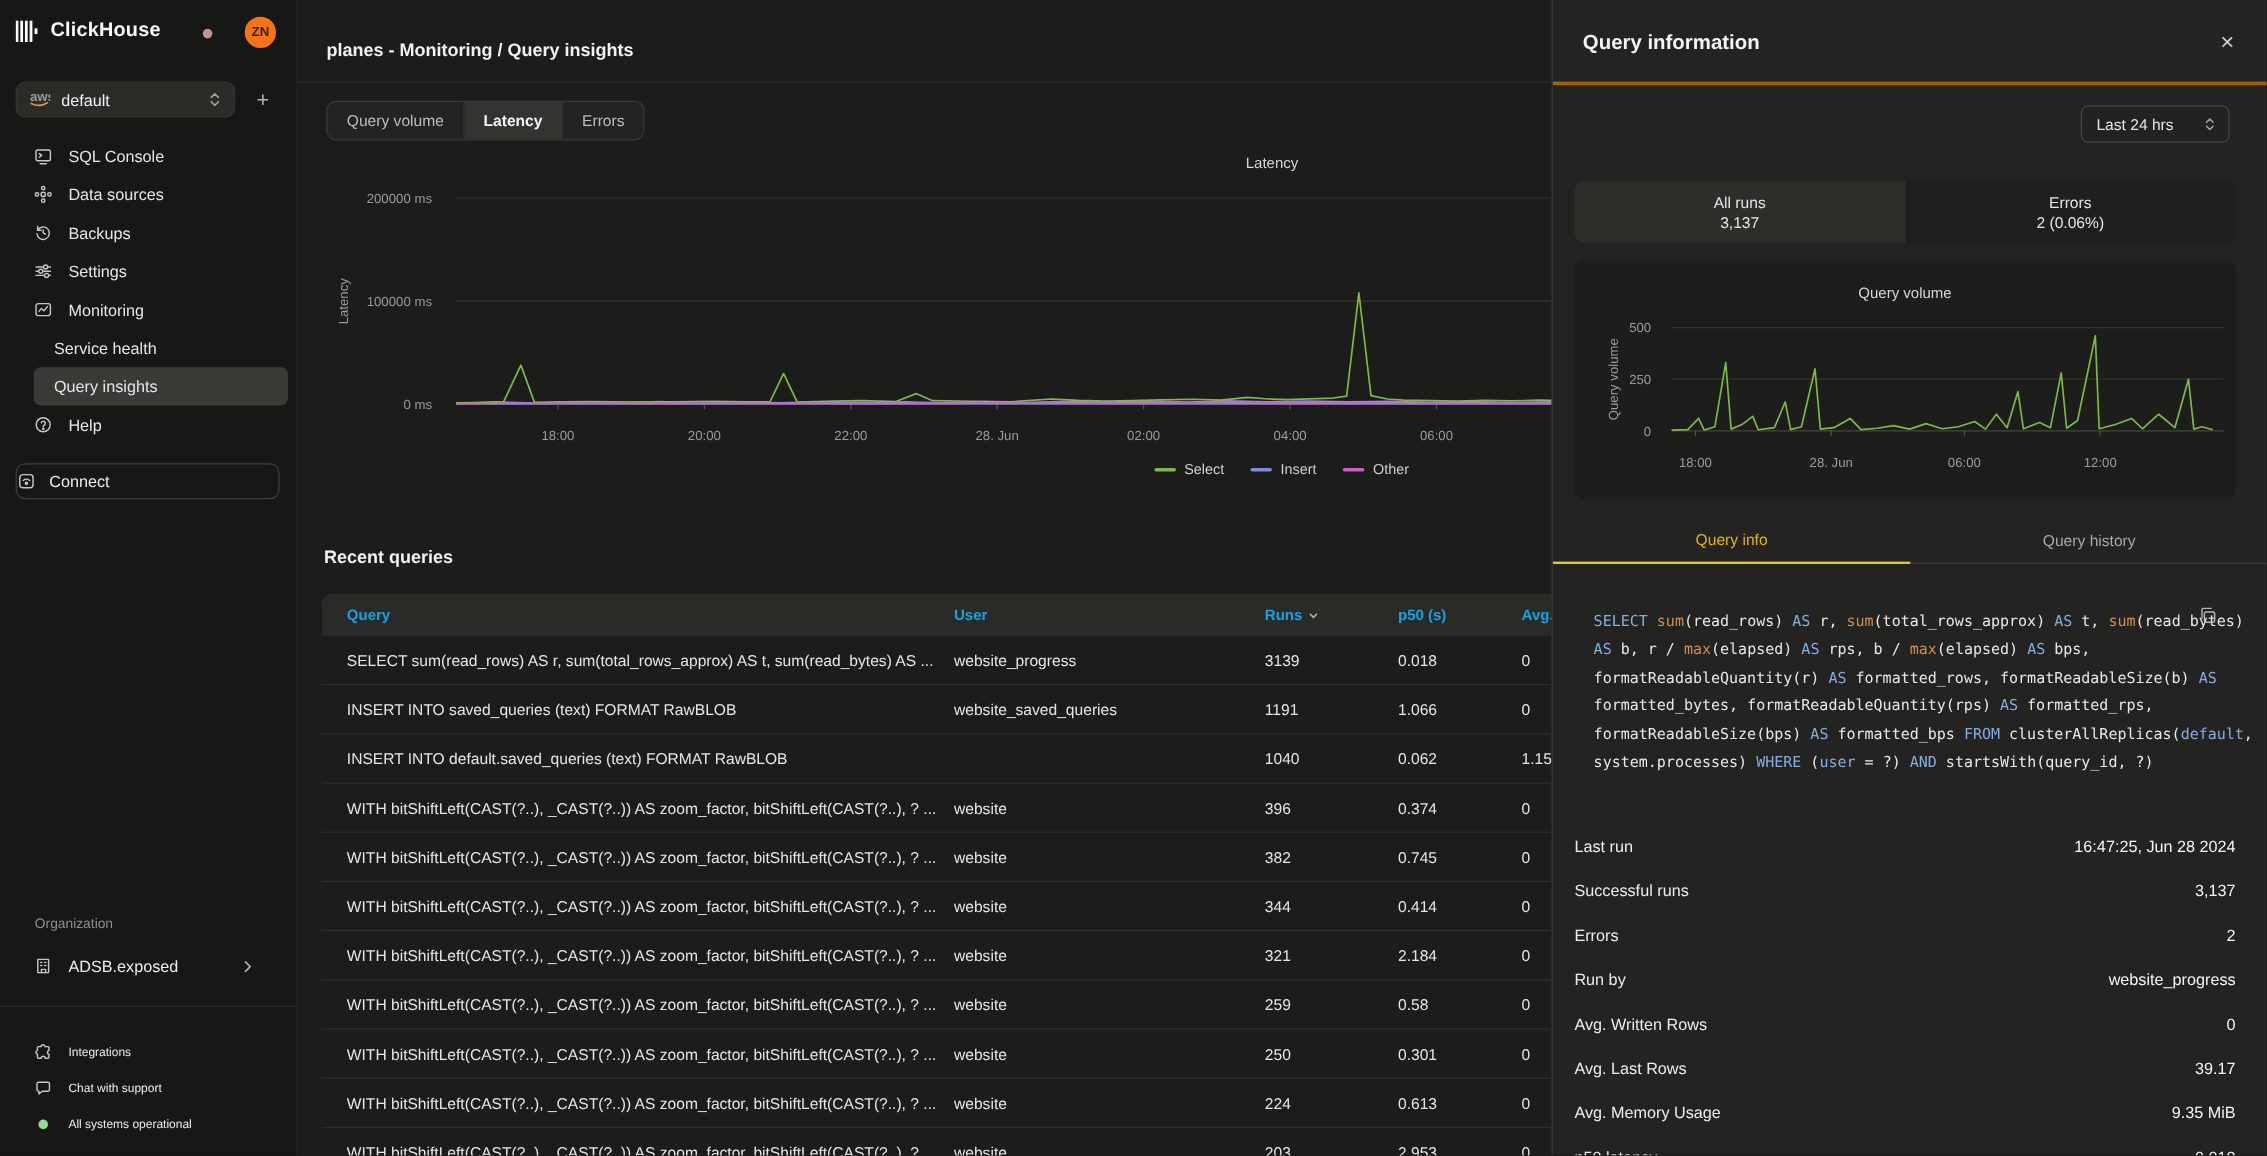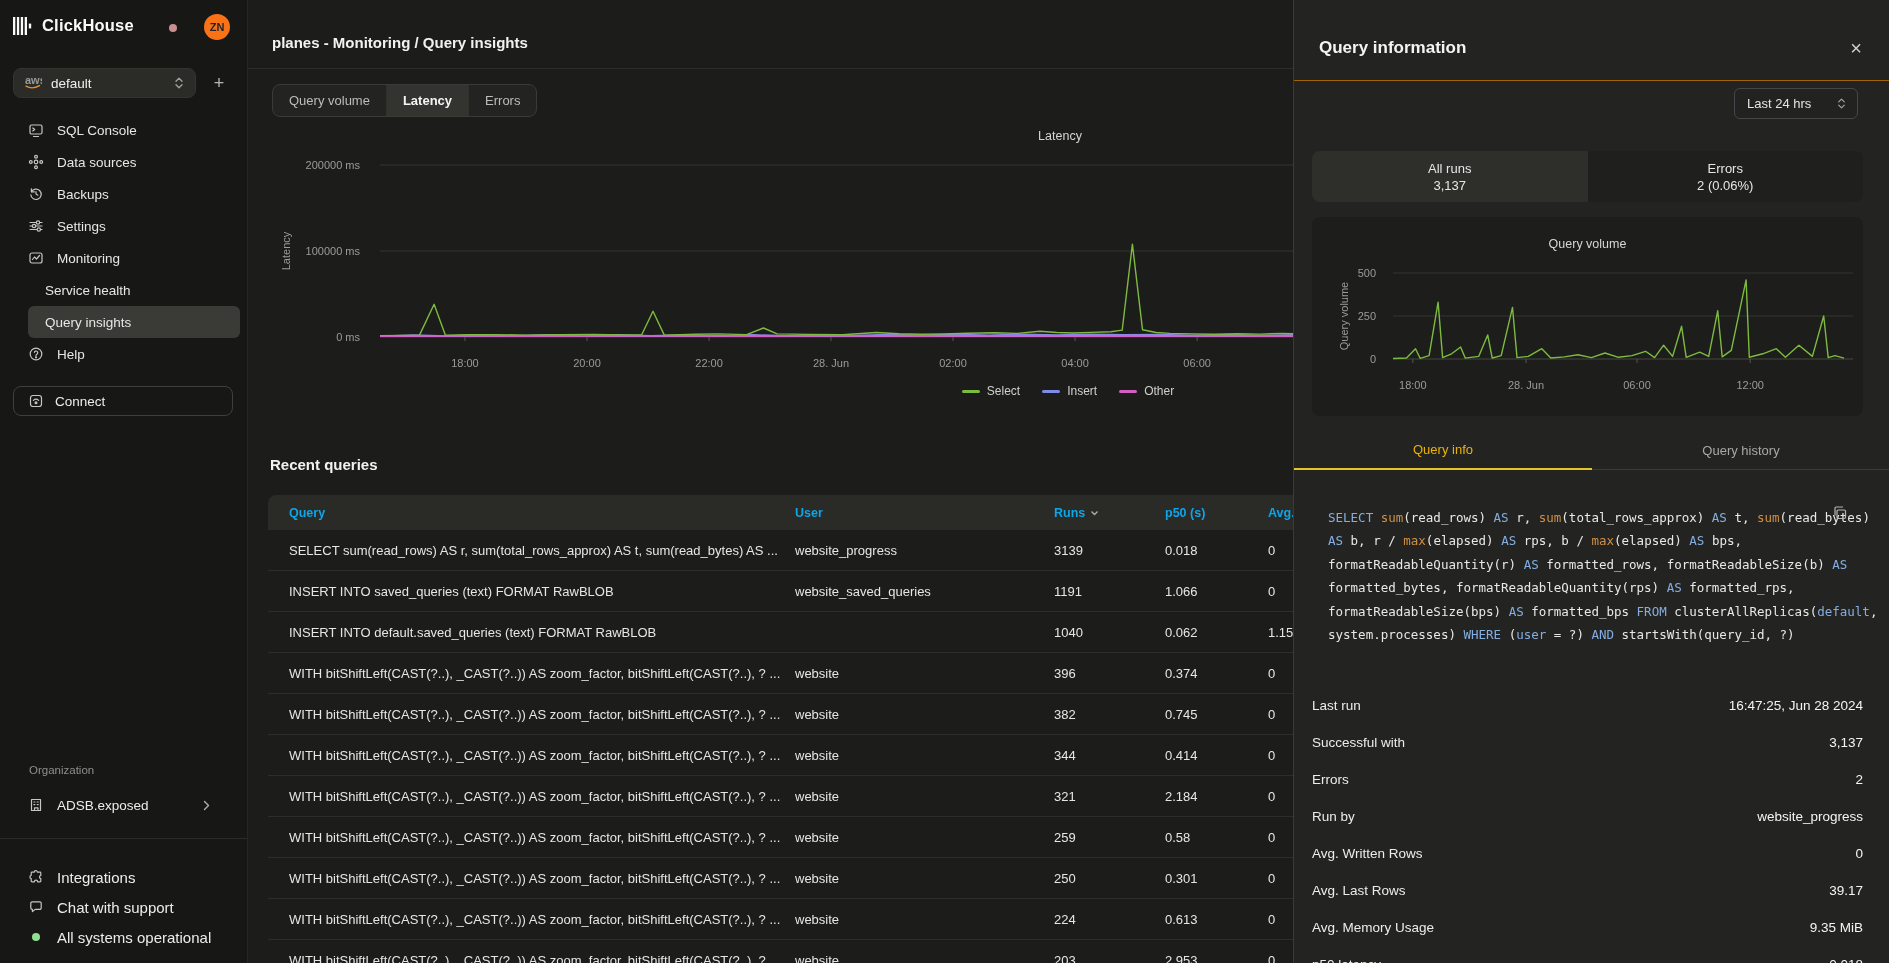--- a/index.html
+++ b/index.html
@@ -19,32 +19,32 @@
   .service-select .updown{margin-left:auto;display:flex;}
   .add-btn{position:absolute;left:206px;top:70px;width:26px;height:26px;display:flex;align-items:center;justify-content:center;
           font-size:18px;color:#b6b6b4;cursor:pointer;border-radius:6px;}
   #nav-list{position:absolute;left:0;top:114px;width:247px;}
   .nav-item{height:32px;margin:0 7px 0 28px;display:flex;align-items:center;border-radius:6px;cursor:pointer;}
   .nav-item .nav-icon{width:16px;height:16px;display:flex;margin-right:13px;}
   .nav-item .nav-label{font-size:13.5px;color:#e6e6e4;}
   .nav-item.indent{padding-left:17px;align-items:center;}
   .nav-item.active{background:#3a3a37;}
   .connect{position:absolute;left:13px;top:386px;width:220px;height:30px;border:1px solid #3f3f3c;border-radius:8px;
-          display:flex;align-items:center;box-sizing:border-box;padding-left:14px;gap:11px;cursor:pointer;}
+          display:flex;align-items:center;box-sizing:border-box;gap:11px;cursor:pointer;}
   .connect span{font-size:13.5px;color:#ececea;}
   .org-label{position:absolute;left:29px;top:764px;font-size:11.5px;color:#8e8e8c;}
   .org-row{position:absolute;left:13px;top:790px;width:221px;height:30px;display:flex;align-items:center;cursor:pointer;}
   .org-row .org-icon{margin-left:15px;display:flex;}
   .org-row .org-name{font-size:13.5px;margin-left:13px;color:#ececea;}
   .org-row .chev{margin-left:auto;margin-right:24px;display:flex;}
   .divider{position:absolute;left:0;top:838px;width:247px;height:1px;background:#2b2b28;}
   #footer-list{position:absolute;left:13px;top:862px;width:221px;}
   .foot-item{height:30px;display:flex;align-items:center;cursor:pointer;}
   .foot-item .f-icon{margin-left:15px;width:16px;height:16px;display:flex;align-items:center;justify-content:center;}
-  .foot-item .f-label{font-size:15px;margin-left:13px;color:#ececea;}
+  .foot-item .f-label{font-size:10px;margin-left:13px;color:#ececea;}
   .status-dot{width:8px;height:8px;border-radius:50%;display:inline-block;}
 
   
   #main-header{position:absolute;left:247px;top:16px;right:0;height:52px;border-bottom:1px solid #2c2c29;z-index:1;}
   #page-title{position:absolute;left:25px;top:0;height:52px;display:flex;align-items:center;font-size:15px;font-weight:bold;color:#f2f2f0;}
   #main-tabs{position:absolute;left:272px;top:84px;height:31px;display:inline-flex;border:1px solid #3a3a37;border-radius:8px;
           overflow:hidden;background:#232321;z-index:1;}
   .seg-tab{padding:0 16px;display:flex;align-items:center;font-size:13px;color:#bcbcba;cursor:pointer;border-right:1px solid #30302d;}
   .seg-tab:last-child{border-right:none;}
   .seg-tab.active{background:#333330;color:#f4f4f2;font-weight:bold;}
@@ -62,21 +62,21 @@
   #query-table{position:absolute;left:268px;top:495px;width:1080px;z-index:1;}
   .t-head{display:grid;grid-template-columns:527px 259px 111px 103px 80px;height:35px;background:#2a2a27;border-radius:8px 8px 0 0;align-items:center;}
   .t-head .th{font-size:12.5px;font-weight:bold;color:#0ea5e9;display:flex;align-items:center;gap:5px;cursor:pointer;}
   .t-row{display:grid;grid-template-columns:527px 259px 111px 103px 80px;height:40px;align-items:center;border-bottom:1px solid #2d2d2a;cursor:pointer;}
   .t-row .td{font-size:13px;color:#e6e6e4;white-space:nowrap;overflow:hidden;text-overflow:ellipsis;padding-right:14px;}
   .c-query{padding-left:21px;}
 
   
   #panel{position:absolute;left:1293px;top:0;width:596px;height:963px;background:#232321;border-left:1px solid #3a3a38;
          z-index:10;overflow:hidden;box-sizing:border-box;}
-  #panel-header{position:absolute;left:0;top:16px;width:596px;height:64px;border-bottom:1px solid #a16207;}
+  #panel-header{position:absolute;left:0;top:4px;width:596px;height:64px;border-bottom:3px solid #a16207;}
   #panel-title{position:absolute;left:25px;top:0;height:64px;display:flex;align-items:center;font-size:17px;font-weight:bold;color:#f4f4f2;}
   #panel-close{position:absolute;left:548px;top:18px;width:28px;height:28px;display:flex;align-items:center;justify-content:center;
          font-size:20px;color:#cfcfcd;cursor:pointer;}
   #time-select{position:absolute;left:440px;top:88px;width:124px;height:31px;border:1px solid #46464a;border-radius:6px;
          display:flex;align-items:center;box-sizing:border-box;padding:0 10px 0 12px;cursor:pointer;background:#222220;}
   #time-select .ts-label{font-size:13px;color:#e4e4e2;}
   #time-select .updown{margin-left:auto;display:flex;}
   #stat-tabs{position:absolute;left:18px;top:151px;width:551px;height:51px;display:flex;border-radius:8px;overflow:hidden;}
   .stat-tab{flex:1;display:flex;flex-direction:column;align-items:center;justify-content:center;gap:2px;background:#1f1f1d;cursor:pointer;}
   .stat-tab.active{background:#2e2e2b;}
@@ -478,21 +478,21 @@
         <path d="M3 10.5V3.2A1.2 1.2 0 0 1 4.2 2H11"></path>
       </svg>
   </div>
 
   <div id="stats-list">
       <div class="stat-row">
         <span class="stat-label">Last run</span>
         <span class="stat-value">16:47:25, Jun 28 2024</span>
       </div>
       <div class="stat-row">
-        <span class="stat-label">Successful with</span>
+        <span class="stat-label">Successful runs</span>
         <span class="stat-value">3,137</span>
       </div>
       <div class="stat-row">
         <span class="stat-label">Errors</span>
         <span class="stat-value">2</span>
       </div>
       <div class="stat-row">
         <span class="stat-label">Run by</span>
         <span class="stat-value">website_progress</span>
       </div>

